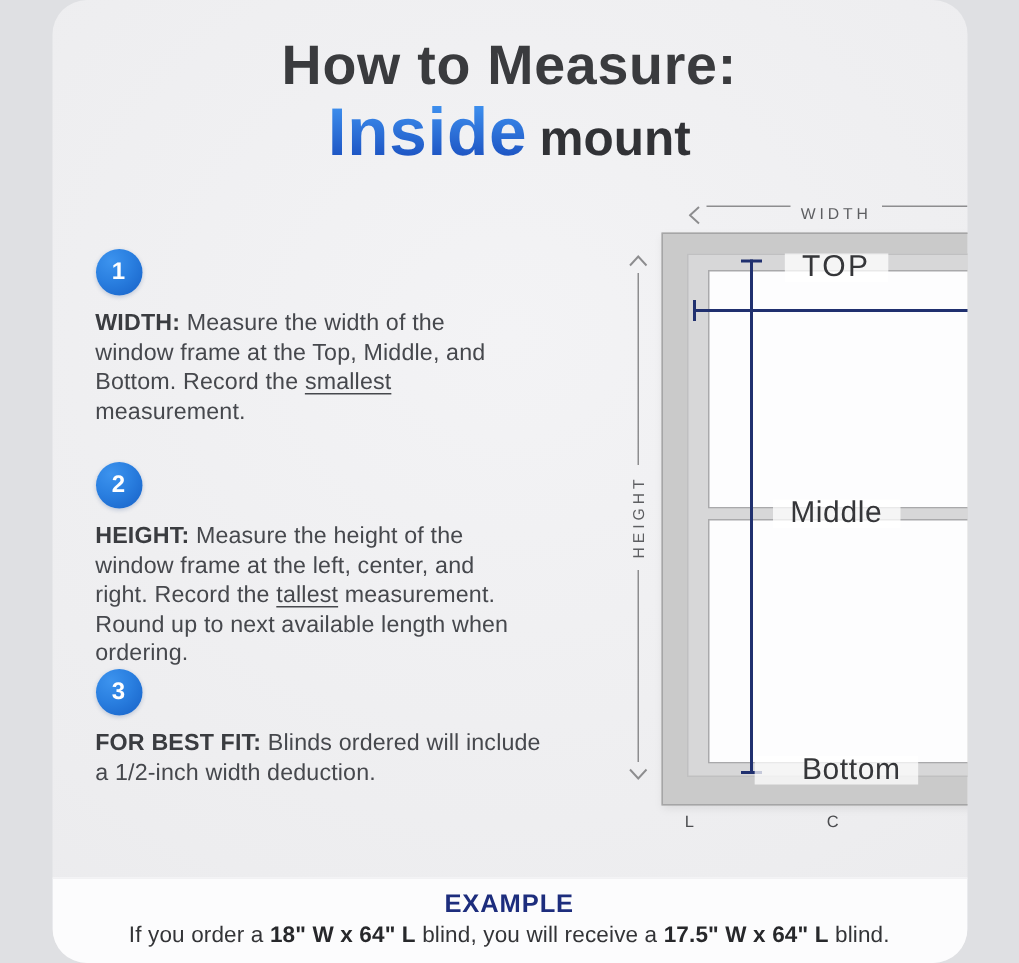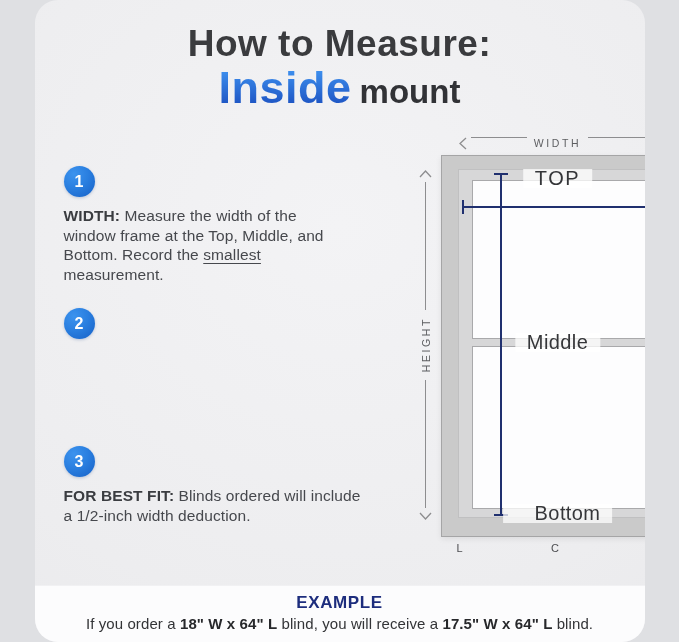--- a/index.html
+++ b/index.html
@@ -137,20 +137,25 @@
   <div class="step step1">
     <div class="badge">1</div>
     <p class="step-text"><strong>WIDTH:</strong><span> Measure the width of the
 window frame at the Top, Middle, and
 Bottom. Record the </span><span class="u">smallest</span><span>
 measurement.</span></p>
   </div>
 
   <div class="step step2">
     <div class="badge">2</div>
+    <p class="step-text"><strong>HEIGHT:</strong><span> Measure the height of the
+window frame at the left, center, and
+right. Record the </span><span class="u">tallest</span><span> measurement.
+Round up to next available length when
+ordering.</span></p>
   </div>
 
   <div class="step step3">
     <div class="badge">3</div>
     <p class="step-text"><strong>FOR BEST FIT:</strong><span> Blinds ordered will include
 a 1/2-inch width deduction.</span><span class="u"></span><span></span></p>
   </div>
 
   <div class="diagram">
 

